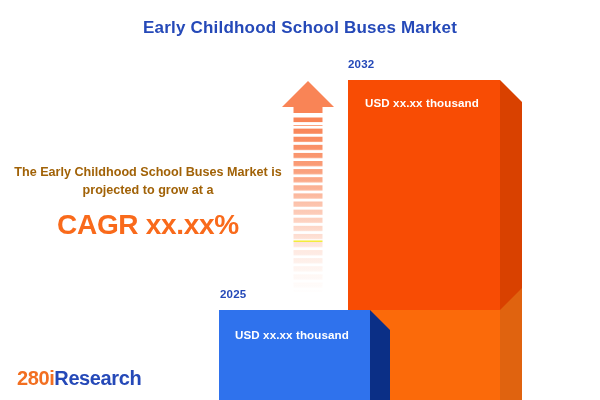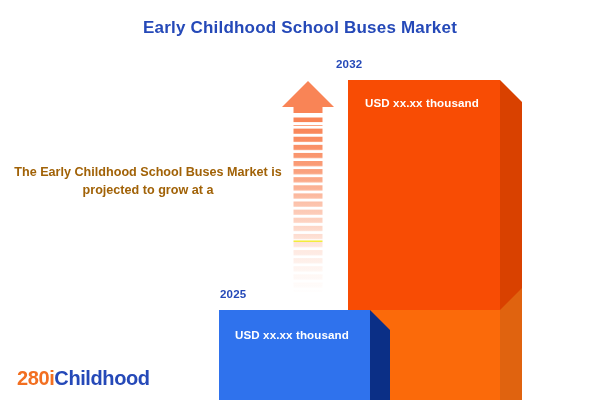--- a/index.html
+++ b/index.html
@@ -74,21 +74,21 @@
   #bar-2032 {
     position: absolute;
     left: 348px;
     top: 80px;
     width: 174px;
     height: 320px;
   }
   #bar-2032 svg { display: block; }
   #label-2032 {
     position: absolute;
-    left: 336px;
+    left: 348px;
     top: 58px;
     font-size: 11.5px;
     font-weight: bold;
     color: #2549b8;
     letter-spacing: 0.2px;
   }
   #value-2032 {
     position: absolute;
     left: 365px;
     top: 96px;
@@ -144,20 +144,21 @@
 </style>
 </head>
 <body>
 
 <div id="canvas">
 
   <div id="chart-title">Early Childhood School Buses Market</div>
 
   <div id="cagr-block">
     <div id="cagr-statement">The Early Childhood School Buses Market is projected to grow at a</div>
+    <div id="cagr-value">CAGR xx.xx%</div>
   </div>
 
   <div id="growth-arrow">
     <svg width="54" height="212" viewBox="0 0 54 212" xmlns="http://www.w3.org/2000/svg">
       <defs>
         <linearGradient id="shaftFade" x1="0" y1="0" x2="0" y2="1">
           <stop offset="0%" stop-color="#f98456" stop-opacity="1"></stop>
           <stop offset="25%" stop-color="#f98456" stop-opacity="0.80"></stop>
           <stop offset="50%" stop-color="#f98456" stop-opacity="0.45"></stop>
           <stop offset="72%" stop-color="#f98456" stop-opacity="0.20"></stop>
@@ -211,16 +212,16 @@
 
       <polygon points="151,0 171,20 171,90 151,90" fill="#0b2f86"></polygon>
 
       <rect x="0" y="0" width="151" height="90" fill="#2f72ed"></rect>
     </svg>
   </div>
 
   <div id="value-2024">USD xx.xx thousand</div>
 
   <div id="brand-logo">
-    <span class="logo-360">280</span><span class="logo-i">i</span><span class="logo-research">Childhood</span>
+    <span class="logo-360">280</span><span class="logo-i">i</span><span class="logo-research">Research</span>
   </div>
 
 </div>
 
 </body></html>

